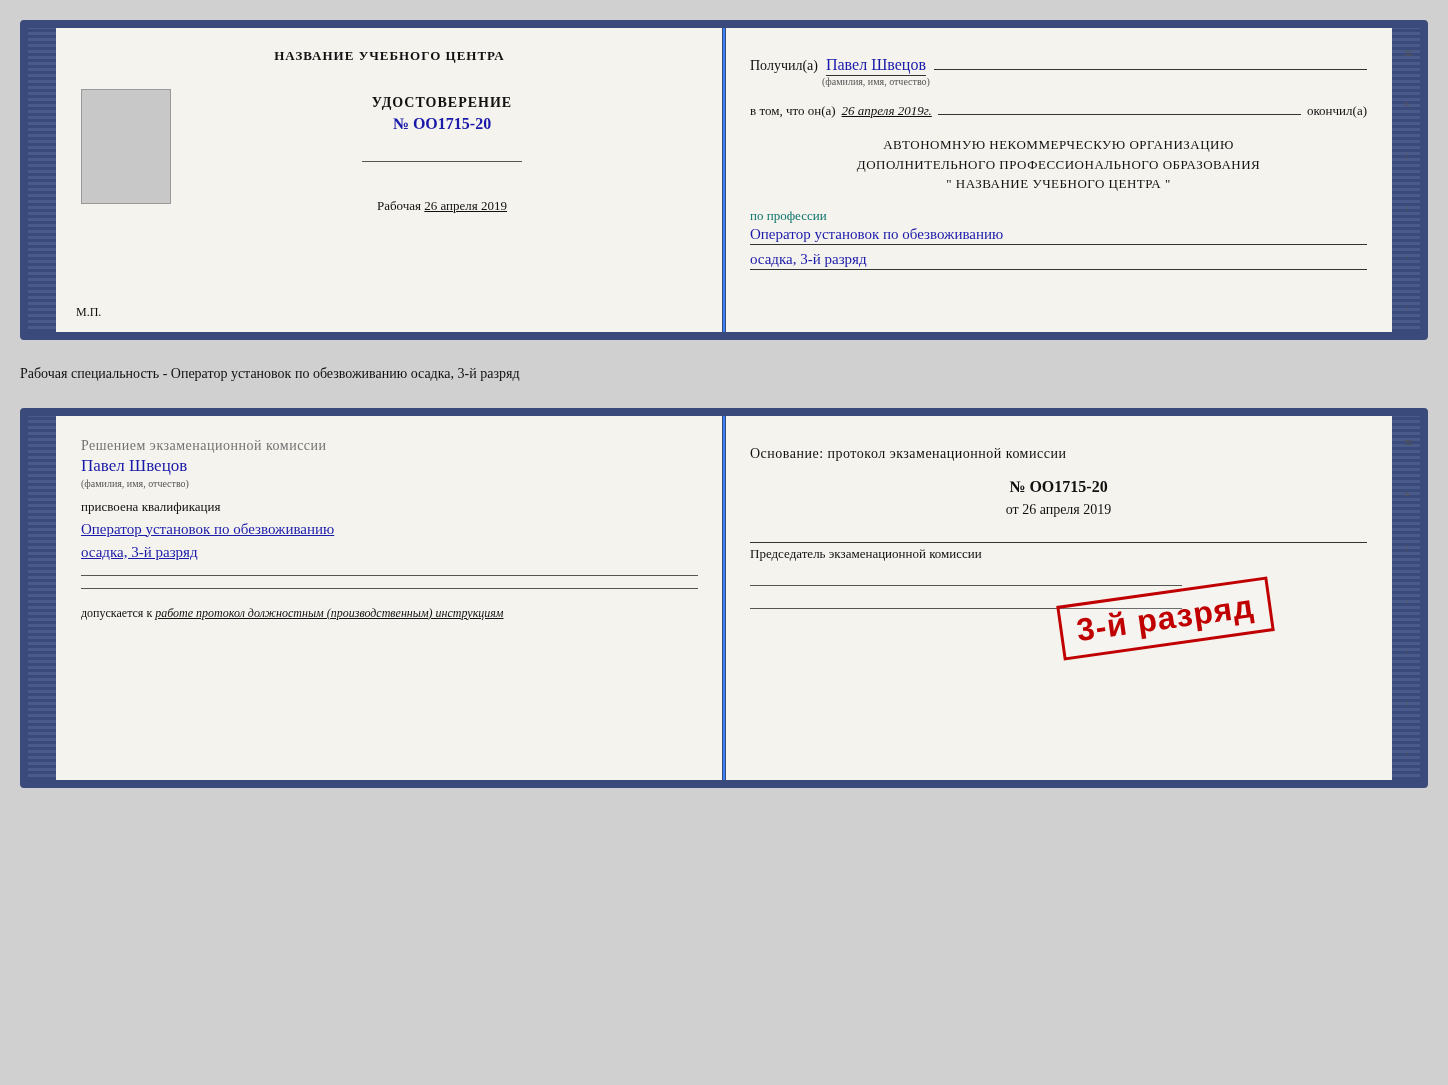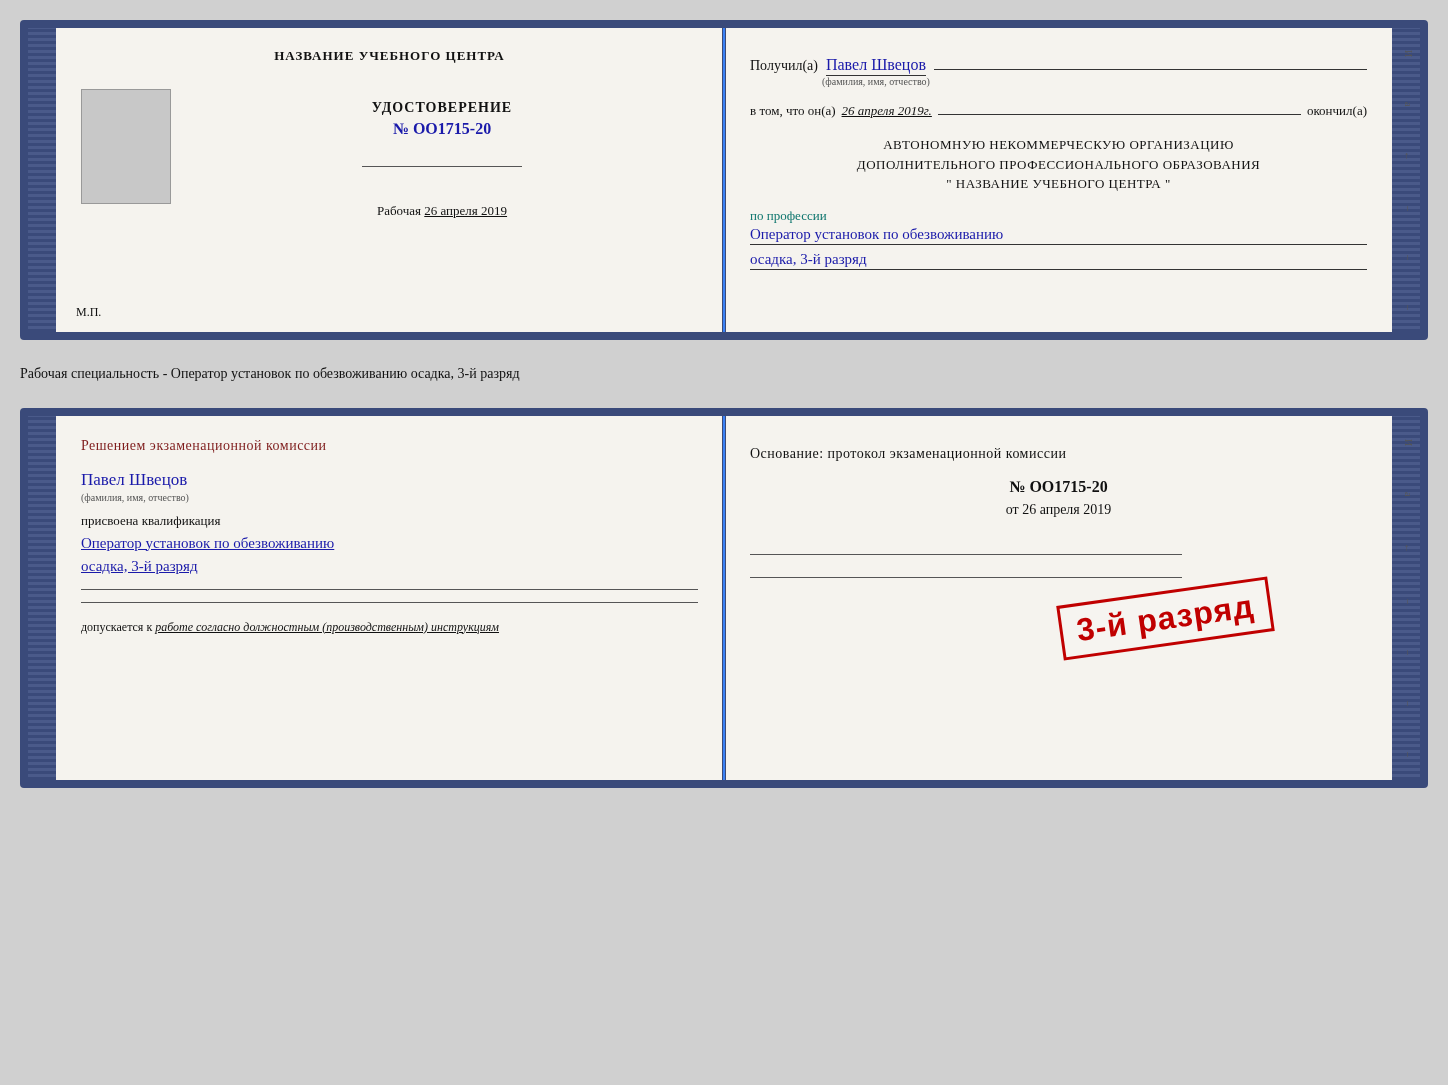--- a/index.html
+++ b/index.html
@@ -218,23 +218,23 @@
     }
 
     
     .bottom-doc .doc-left-page {
       align-items: flex-start;
     }
 
     .commission-title {
       font-size: 14px;
       text-align: left;
-      color: #7f1d1d;
+      color: #737373;
       letter-spacing: 0.5px;
-      margin-bottom: 14px;
+      margin-bottom: 0;
       line-height: 1.4;
     }
 
     .person-name-bottom {
       font-size: 17px;
       color: #1a1aaa;
       font-family: 'Segoe Script', 'Comic Sans MS', cursive;
       margin-bottom: 2px;
     }
 
@@ -346,21 +346,21 @@
     .side-mark {
       font-size: 10px;
       color: #555;
       writing-mode: vertical-rl;
     }
 
     .left-page-photo-row {
       display: flex;
       flex-direction: row;
       gap: 15px;
-      align-items: flex-end;
+      align-items: center;
       width: 100%;
       margin-top: 5px;
     }
 
     .left-page-text-col {
       display: flex;
       flex-direction: column;
       align-items: center;
       flex: 1;
     }
@@ -448,34 +448,37 @@
       <div class="assigned-label">присвоена квалификация</div>
 
       <div class="qualification-value">Оператор установок по обезвоживанию</div>
       <div class="qualification-value">осадка, 3-й разряд</div>
 
       <hr class="hr-line" style="width:100%;margin-top:10px;">
       <hr class="hr-line" style="width:100%;margin-top:8px;">
 
       <div class="allowed-line">
         <span>допускается к</span>
-        <span class="allowed-value">работе согласно должностным (производственным) инструкциям</span>
+        <span class="allowed-value">работе протокол должностным (производственным) инструкциям</span>
       </div>
     </div>
 
     <div class="doc-right-page" style="position:relative;">
       <div class="basis-title">Основание: протокол экзаменационной комиссии</div>
 
       <div class="protocol-number">№ OO1715-20</div>
 
       <div class="protocol-date">
         <span>от</span>
         <span>26 апреля 2019</span>
       </div>
 
+      <div class="signature-line">
+        <span>Председатель экзаменационной комиссии</span>
+      </div>
 
       <hr class="hr-line" style="width:70%;margin-top:22px;">
 
 
       <hr class="hr-line" style="width:70%;margin-top:18px;">
 
       <div class="stamp">3-й разряд</div>
     </div>
 
     <div class="side-marks">

